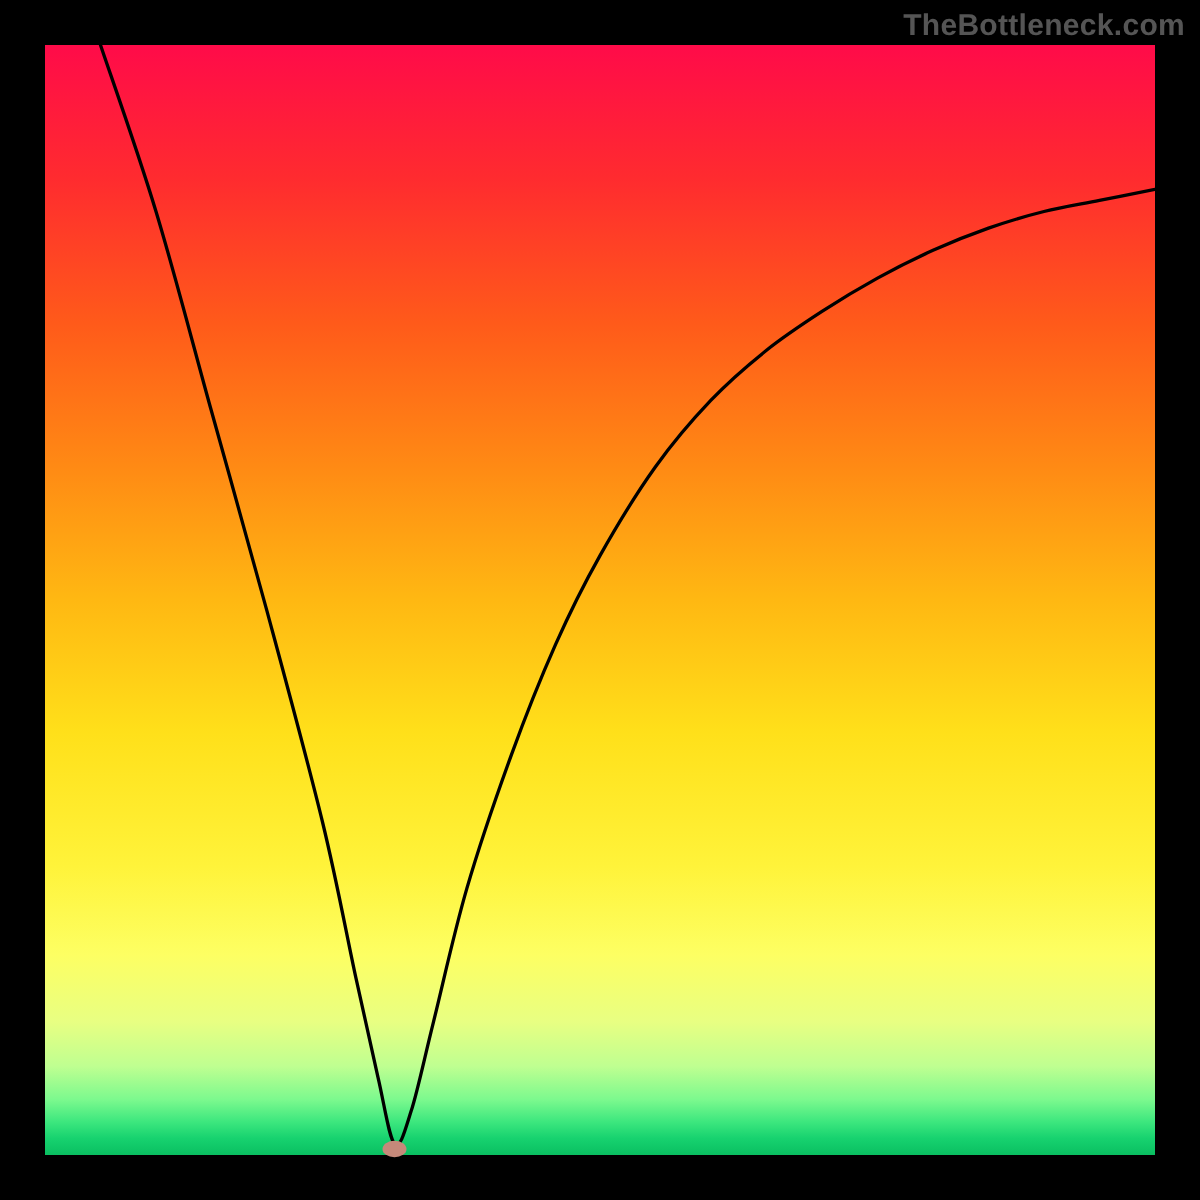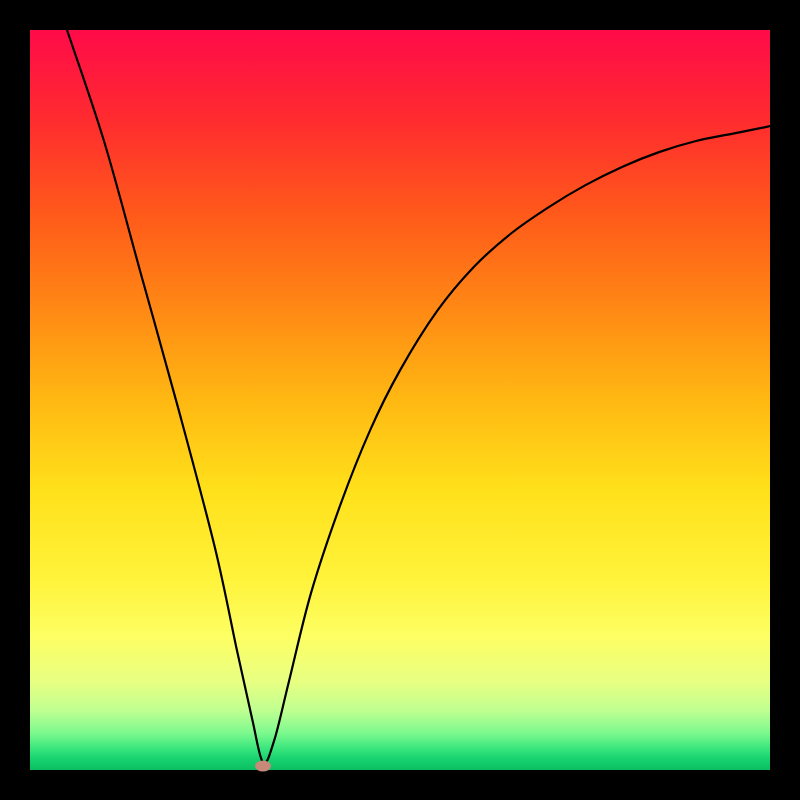--- a/index.html
+++ b/index.html
@@ -63,19 +63,20 @@
     height: 11px;
     background: #c6897a;
     border-radius: 50%;
     transform: translate(-50%, -50%);
   }
 </style>
 </head>
 <body>
 
 <div class="frame">
+  <div class="watermark">TheBottleneck.com</div>
   <div class="plot-area">
     <svg class="curve" viewBox="0 0 740 740" preserveAspectRatio="none">
       <path id="curve-path" fill="none" stroke="#000" stroke-width="2.2" stroke-linecap="round" stroke-linejoin="round" d="M 37,0 C 43.166666666666664,18.5 61.666666666666664,70.30000000000001 74,111 C 86.33333333333333,151.7 98.66666666666667,199.79999999999998 111,244.2 C 123.33333333333333,288.6 135.66666666666666,331.7666666666667 148,377.40000000000003 C 160.33333333333334,423.03333333333336 175.13333333333333,477.3 185,518 C 194.86666666666667,558.7 201.03333333333336,593.2333333333333 207.20000000000002,621.6 C 213.36666666666667,649.9666666666667 217.68333333333334,669.7 222,688.2 C 226.31666666666666,706.7 229.39999999999998,728.9000000000001 233.1,732.6 C 236.8,736.3 239.88333333333335,723.9666666666667 244.20000000000002,710.4 C 248.51666666666668,696.8333333333333 252.83333333333334,675.8666666666667 259,651.2 C 265.1666666666667,626.5333333333334 272.56666666666666,592 281.2,562.4 C 289.8333333333333,532.8 300.93333333333334,500.73333333333335 310.8,473.6 C 320.6666666666667,446.4666666666667 330.53333333333336,421.79999999999995 340.40000000000003,399.59999999999997 C 350.2666666666667,377.4 358.9,360.1333333333333 370,340.4 C 381.1,320.66666666666663 394.66666666666674,298.46666666666664 407.00000000000006,281.2 C 419.33333333333337,263.93333333333334 431.6666666666667,249.74999999999994 444,236.79999999999995 C 456.3333333333333,223.84999999999997 468.6666666666667,213.36666666666665 481,203.5 C 493.3333333333333,193.63333333333335 505.6666666666667,185.6166666666667 518,177.60000000000002 C 530.3333333333334,169.58333333333334 542.6666666666666,162.1833333333333 555,155.39999999999998 C 567.3333333333334,148.61666666666665 579.6666666666666,142.45000000000007 592,136.9000000000001 C 604.3333333333334,131.3500000000001 616.6666666666666,126.4166666666667 629,122.10000000000002 C 641.3333333333334,117.78333333333335 653.6666666666666,114.08333333333333 666,111 C 678.3333333333334,107.91666666666667 690.6666666666666,106.06666666666668 703,103.60000000000002 C 715.3333333333334,101.13333333333337 733.8333333333334,97.43333333333338 740,96.20000000000005"></path>
     </svg>
     <div id="marker" class="marker" style="left: 233.1px; top: 735.56px;"></div>
   </div>
 </div>
 
 </body></html>

